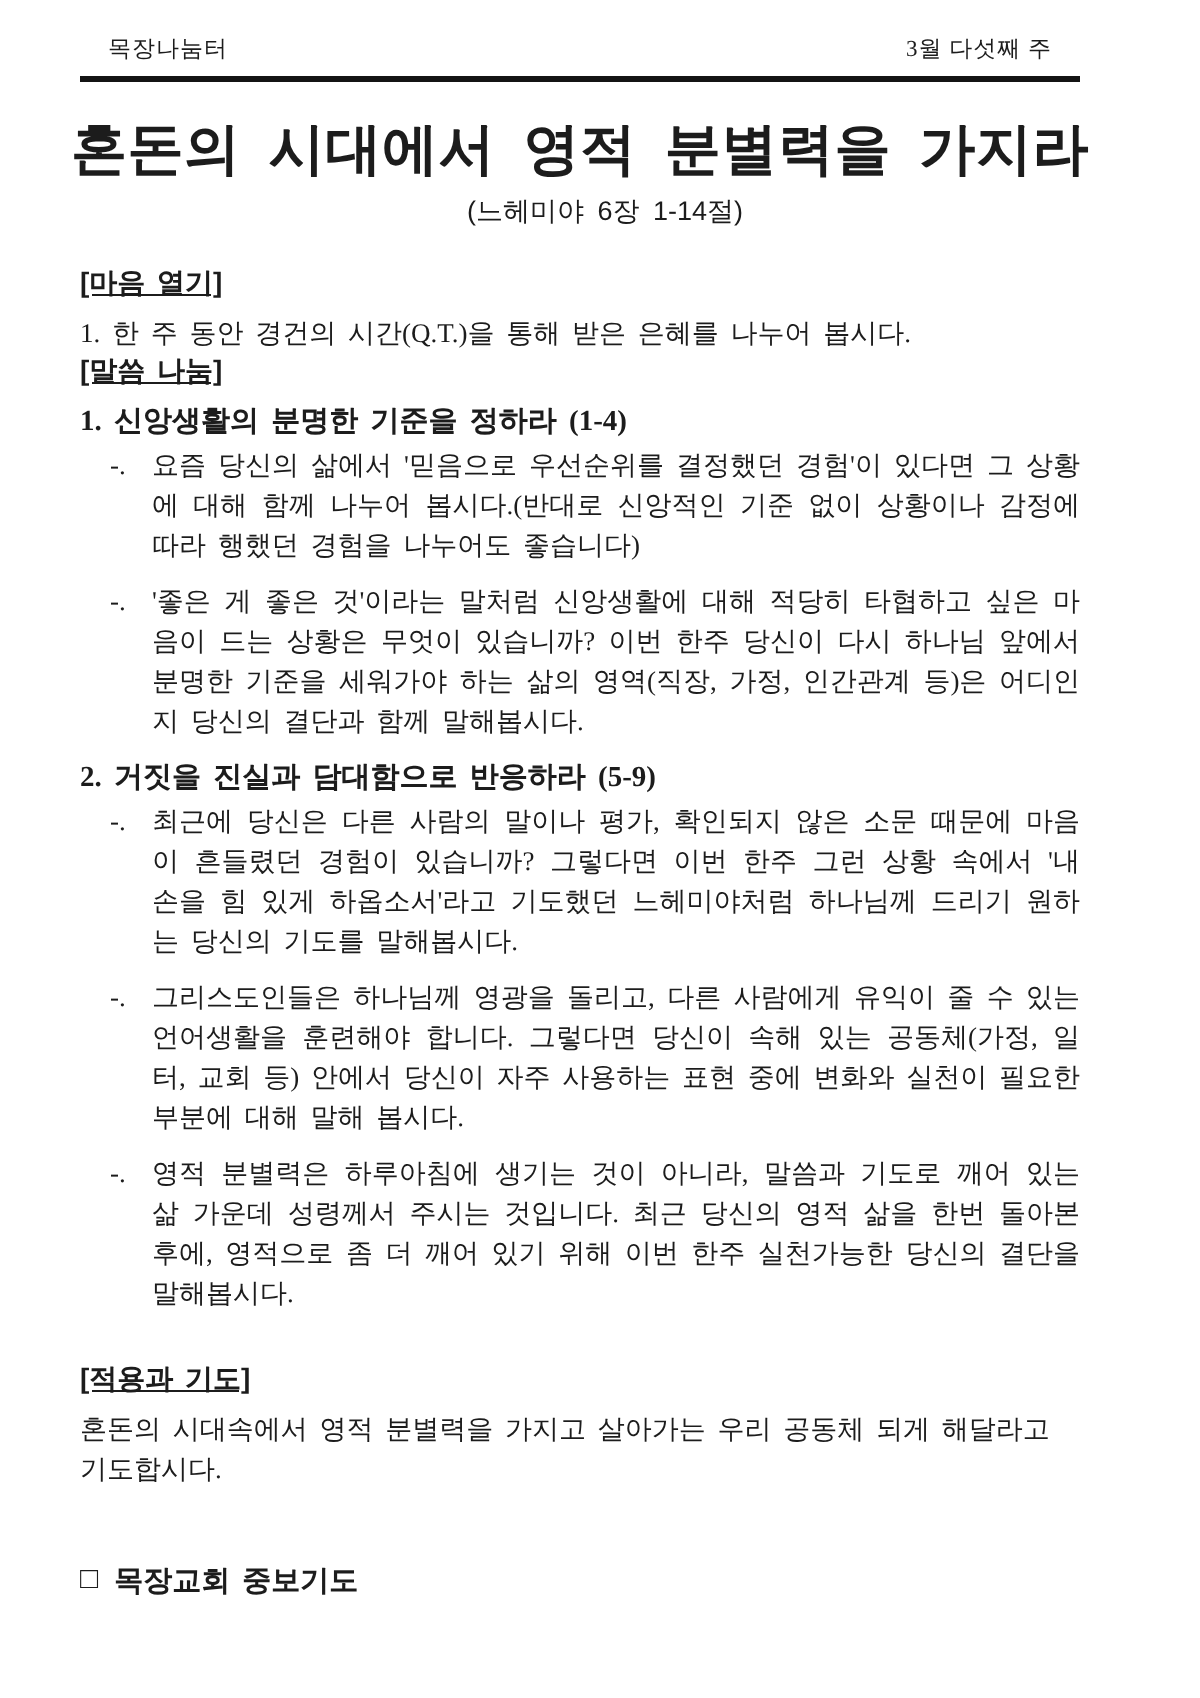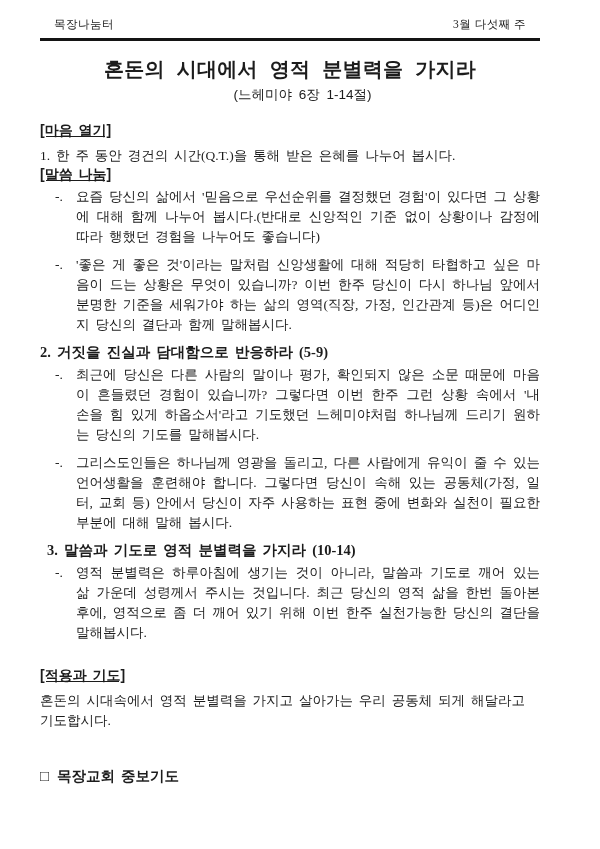--- a/index.html
+++ b/index.html
@@ -29,21 +29,21 @@
     justify-content: space-between;
     align-items: flex-end;
     font-size: 11.5px;
     letter-spacing: 0.5px;
   }
   
   .title-wrap { text-align: center; margin-top: 15px; }
   .doc-title {
     font-family: "Liberation Sans", "DejaVu Sans", sans-serif;
     font-weight: bold;
-    font-size: 20px;
+    font-size: 28px;
     word-spacing: 6px;
     letter-spacing: 0.3px;
   }
   .doc-subtitle {
     font-family: "Liberation Sans", "DejaVu Sans", sans-serif;
     font-size: 13.5px;
     font-weight: 500;
     margin-top: 3px;
     word-spacing: 3px;
     padding-left: 25px;
@@ -124,40 +124,40 @@
     <div class="doc-subtitle">(느헤미야 6장 1-14절)</div>
   </div>
 
   <div class="content">
 
     <div class="sec-head mt-mind">[마음 열기]</div>
     <div class="body-line">1. 한 주 동안 경건의 시간(Q.T.)을 통해 받은 은혜를 나누어 봅시다.</div>
 
     <div class="sec-head mt-share">[말씀 나눔]</div>
 
+    <div class="topic-title">1. 신앙생활의 분명한 기준을 정하라 (1-4)</div>
     <div class="bullet">
       <span class="mark">-.</span>
       <span class="txt">요즘 당신의 삶에서 '믿음으로 우선순위를 결정했던 경험'이 있다면 그 상황에 대해 함께 나누어 봅시다.(반대로 신앙적인 기준 없이 상황이나 감정에 따라 행했던 경험을 나누어도 좋습니다)</span>
     </div>
     <div class="bullet">
       <span class="mark">-.</span>
       <span class="txt">'좋은 게 좋은 것'이라는 말처럼 신앙생활에 대해 적당히 타협하고 싶은 마음이 드는 상황은 무엇이 있습니까? 이번 한주 당신이 다시 하나님 앞에서 분명한 기준을 세워가야 하는 삶의 영역(직장, 가정, 인간관계 등)은 어디인지 당신의 결단과 함께 말해봅시다.</span>
     </div>
 
     <div class="topic-title">2. 거짓을 진실과 담대함으로 반응하라 (5-9)</div>
     <div class="bullet">
       <span class="mark">-.</span>
       <span class="txt">최근에 당신은 다른 사람의 말이나 평가, 확인되지 않은 소문 때문에 마음이 흔들렸던 경험이 있습니까? 그렇다면 이번 한주 그런 상황 속에서 '내 손을 힘 있게 하옵소서'라고 기도했던 느헤미야처럼 하나님께 드리기 원하는 당신의 기도를 말해봅시다.</span>
     </div>
     <div class="bullet">
       <span class="mark">-.</span>
       <span class="txt">그리스도인들은 하나님께 영광을 돌리고, 다른 사람에게 유익이 줄 수 있는 언어생활을 훈련해야 합니다. 그렇다면 당신이 속해 있는 공동체(가정, 일터, 교회 등) 안에서 당신이 자주 사용하는 표현 중에 변화와 실천이 필요한 부분에 대해 말해 봅시다.</span>
     </div>
 
-    <div class="topic-title indented">3. 말씀과 기도로 영적 분별력을 가지라 (10-14)</div>
     <div class="bullet">
       <span class="mark">-.</span>
       <span class="txt">영적 분별력은 하루아침에 생기는 것이 아니라, 말씀과 기도로 깨어 있는 삶 가운데 성령께서 주시는 것입니다. 최근 당신의 영적 삶을 한번 돌아본 후에, 영적으로 좀 더 깨어 있기 위해 이번 한주 실천가능한 당신의 결단을 말해봅시다.</span>
     </div>
 
     <div class="sec-head mt-apply">[적용과 기도]</div>
     <div class="body-line">혼돈의 시대속에서 영적 분별력을 가지고 살아가는 우리 공동체 되게 해달라고 기도합시다.</div>
 
     <div class="intercession">
       <div class="inter-head">

